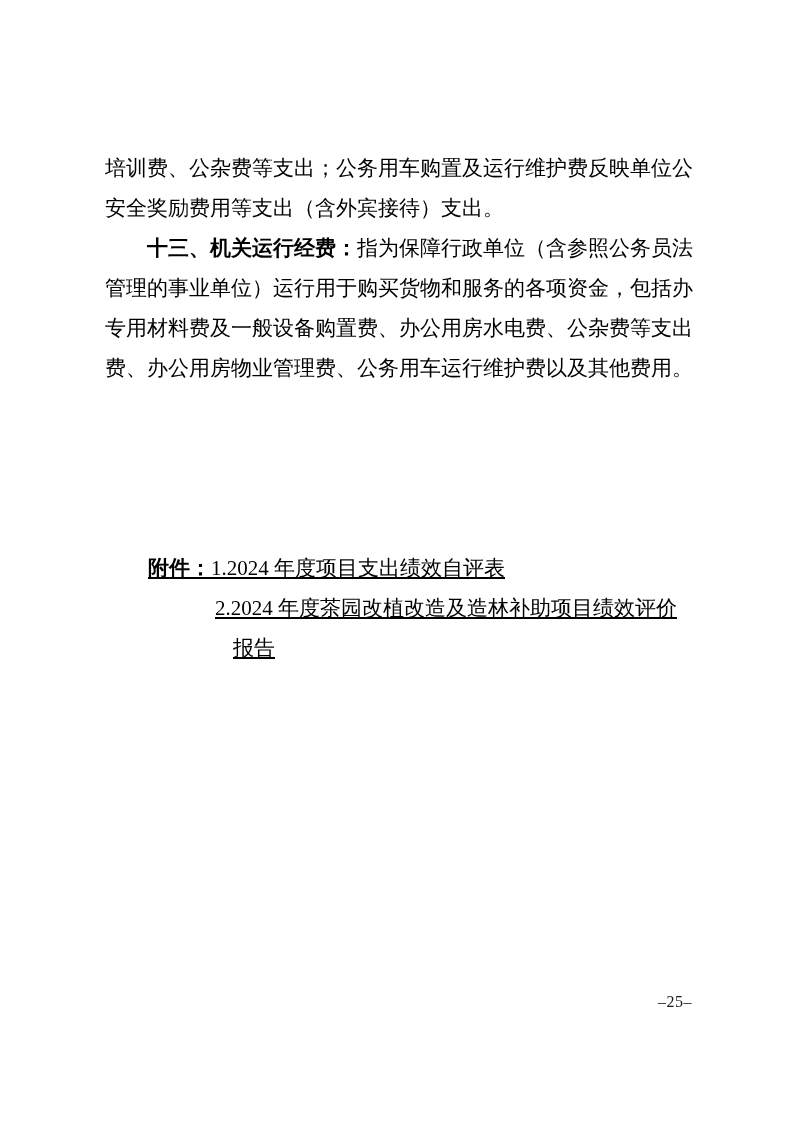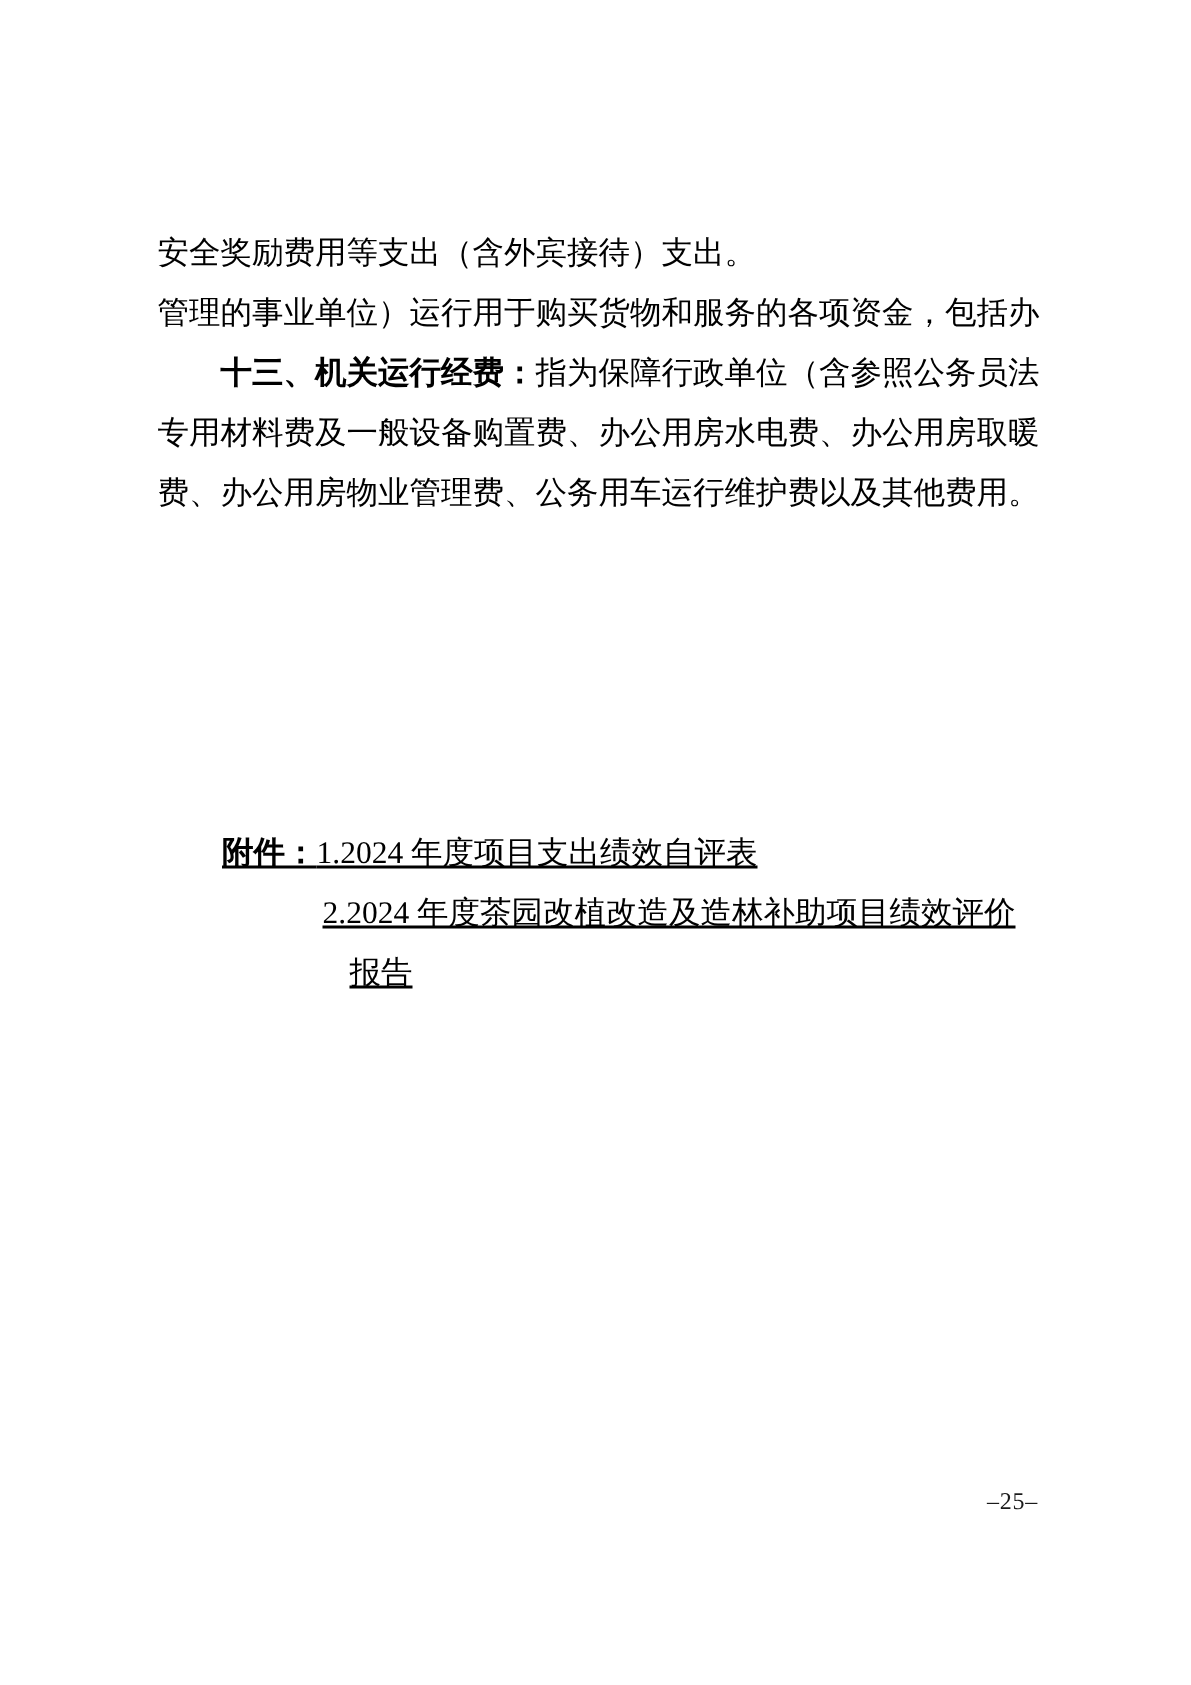--- a/index.html
+++ b/index.html
@@ -60,25 +60,26 @@
     letter-spacing: 0.5px;
     color: #1a1a1a;
   }
 </style>
 </head>
 <body>
 
 <div class="page">
 
   <div class="body-text">
+    <div class="line just">培训费、公杂费等支出；公务用车购置及运行维护费反映单位公</div>
     <div class="line">安全奖励费用等支出（含外宾接待）支出。</div>
 
+    <div class="line just indent2"><span class="lead-bold">十三、机关运行经费：</span><span>指为保障行政单位（含参照公务员法</span></div>
     <div class="line just">管理的事业单位）运行用于购买货物和服务的各项资金，包括办</div>
-    <div class="line just indent2"><span class="lead-bold">十三、机关运行经费：</span><span>指为保障行政单位（含参照公务员法</span></div>
-    <div class="line just">专用材料费及一般设备购置费、办公用房水电费、办公用房取暖</div>
+    <div class="line just">专用材料费及一般设备购置费、办公用房水电费、公杂费等支出</div>
     <div class="line just">费、办公用房物业管理费、公务用车运行维护费以及其他费用。</div>
   </div>
 
   <div class="attachments">
     <div class="line att-line1"><span class="lead-bold">附件：</span><span>1.2024 年度项目支出绩效自评表</span></div>
     <div class="line att-line2">2.2024 年度茶园改植改造及造林补助项目绩效评价</div>
     <div class="line att-line3">报告</div>
   </div>
 
   <div class="pagenum">–25–</div>

